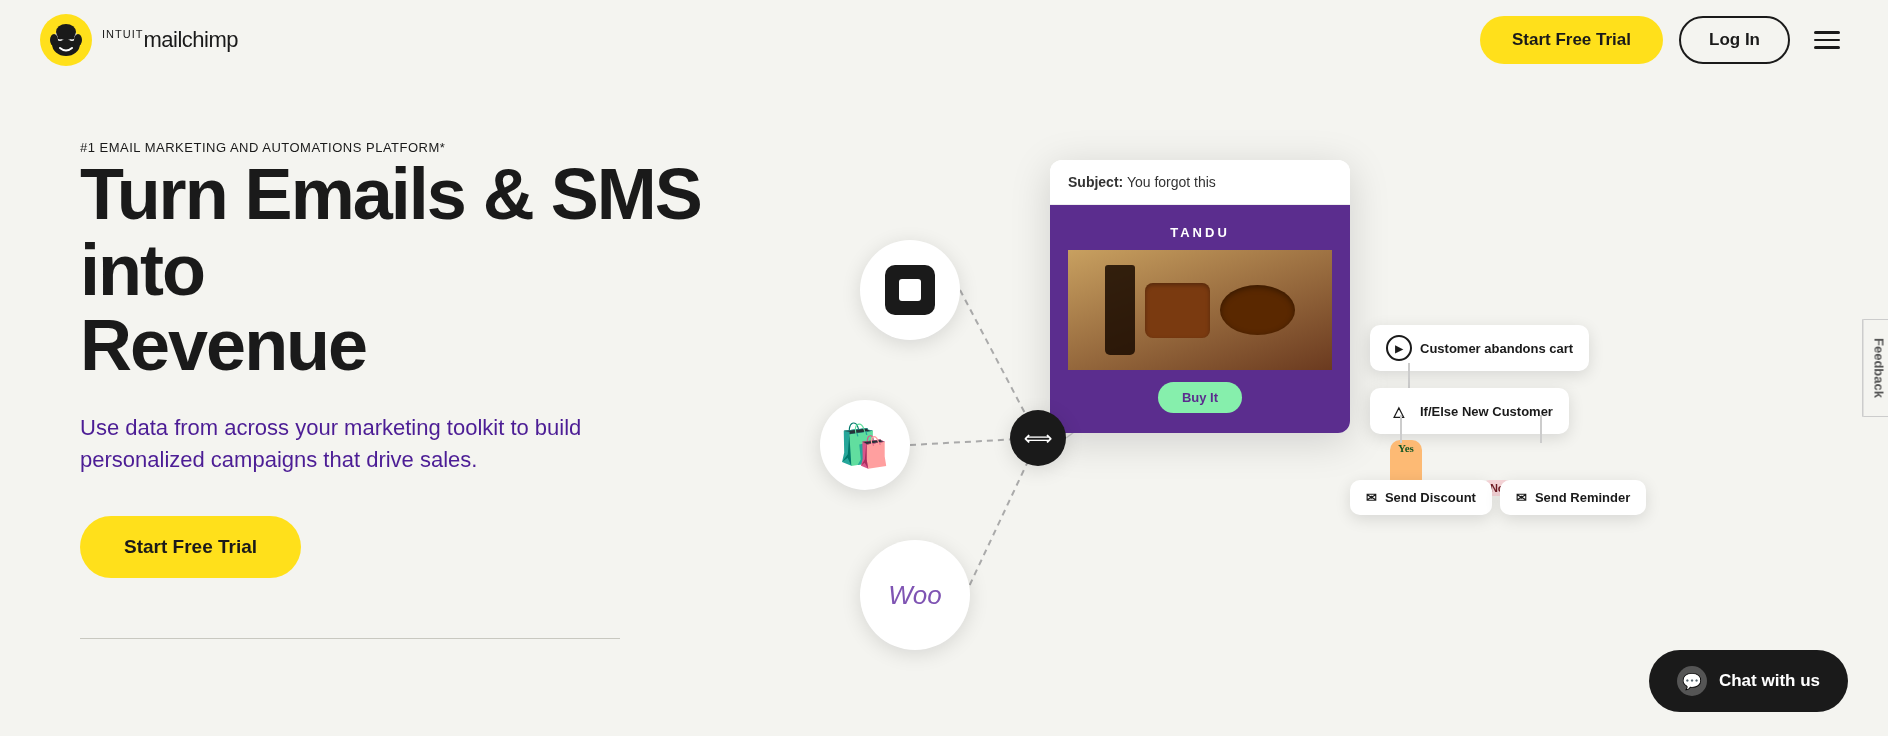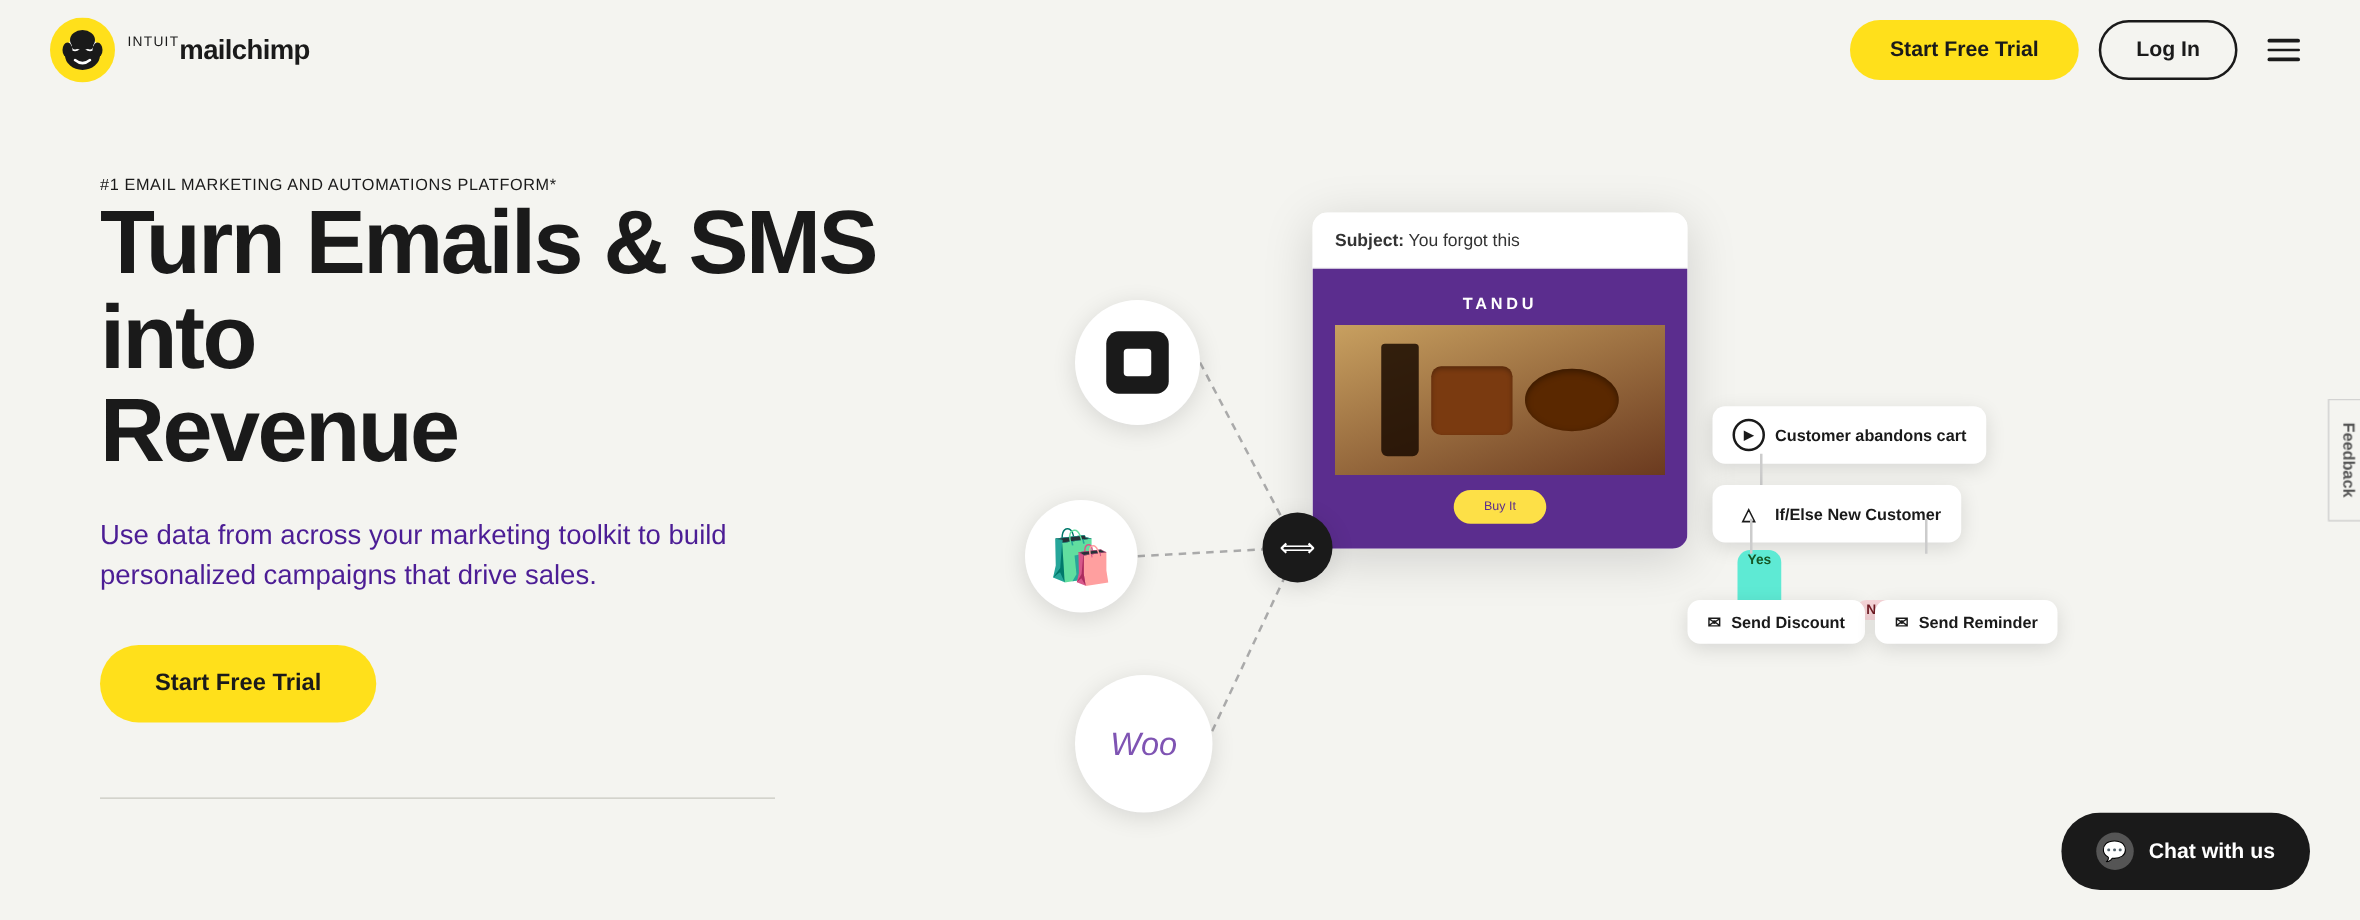--- a/index.html
+++ b/index.html
@@ -39,21 +39,21 @@
     }
     .logo-intuit {
       font-size: 11px;
       font-weight: 500;
       color: #1a1a1a;
       text-transform: uppercase;
       letter-spacing: 1px;
     }
     .logo-mailchimp {
       font-size: 22px;
-      font-weight: 700;
+      font-weight: 400;
       color: #1a1a1a;
       letter-spacing: -0.5px;
       text-align: center;
     }
     .header-nav {
       display: flex;
       align-items: center;
       gap: 16px;
     }
     .btn-start-trial {
@@ -207,21 +207,20 @@
     
     .email-card {
       position: absolute;
       top: 40px;
       left: 290px;
       width: 300px;
       background: white;
       border-radius: 12px;
       box-shadow: 0 8px 40px rgba(0,0,0,0.15);
       overflow: hidden;
-      margin-top: 10px;
     }
     .email-subject {
       padding: 14px 18px;
       font-size: 14px;
       color: #333;
       border-bottom: 1px solid #eee;
       background: white;
     }
     .email-subject strong {
       font-weight: 700;
@@ -239,27 +238,27 @@
       text-transform: uppercase;
       margin-bottom: 10px;
     }
     .email-copy {
       font-size: 16px;
       font-weight: 600;
       line-height: 1.3;
       margin-bottom: 14px;
     }
     .email-buy-btn {
-      background: #fde047;
+      background: #86efac;
       color: #5b2d8e;
       border: none;
       border-radius: 20px;
       padding: 8px 24px;
-      font-size: 10px;
-      font-weight: 400;
+      font-size: 13px;
+      font-weight: 700;
       margin-top: 12px;
       cursor: pointer;
     }
 
     
     .flow-card-abandon {
       position: absolute;
       top: 205px;
       left: 610px;
       background: white;
@@ -315,22 +314,23 @@
       display: flex;
       gap: 60px;
     }
     .flow-branch-label {
       font-size: 11px;
       font-weight: 700;
       padding: 2px 8px;
       border-radius: 10px;
     }
     .label-yes {
-      background: #5eead4;
+      background: #fdba74;
       color: #155724;
+      font-family: Liberation Serif, serif;
     }
     .label-no {
       background: #f8d7da;
       color: #721c24;
       margin-top: 40px;
     }
     .flow-card-send {
       position: absolute;
       background: white;
       border-radius: 10px;

